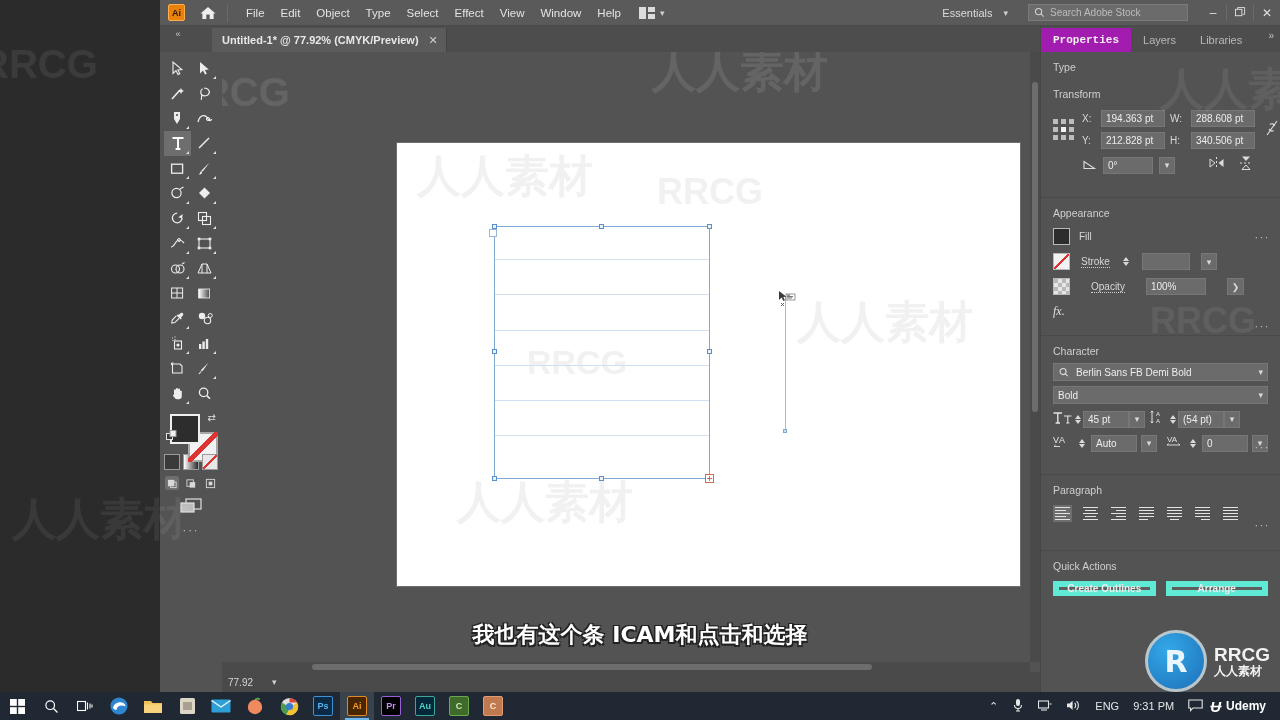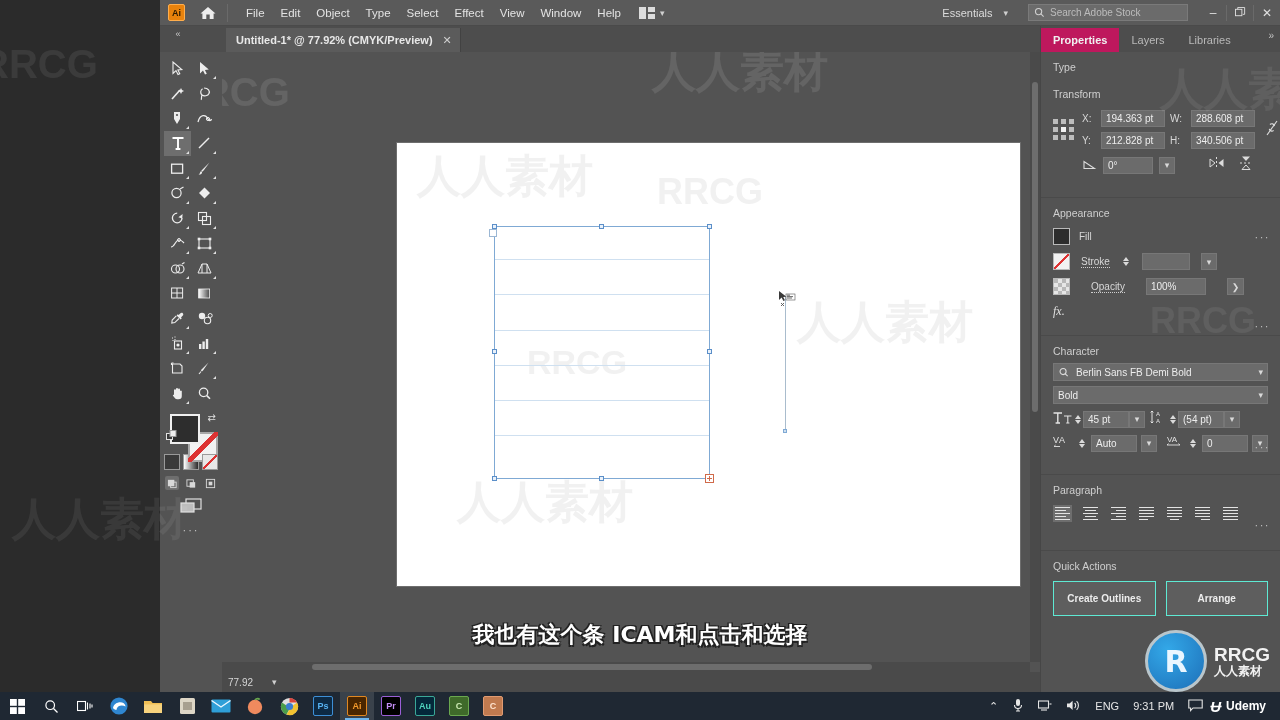--- a/index.html
+++ b/index.html
@@ -51,21 +51,21 @@
   .wsep { width:1px; height:16px; background:#6a6a6a; }
 
   
   #tabbar {
     position: absolute; left: 0; top: 26px; width: 1120px; height: 26px;
     background: #4d4d4d; display: flex; align-items: flex-end;
   }
   #tool-collapse { width: 36px; height: 26px; display:flex; align-items:flex-start; justify-content:center; padding-top:3px; color:#c8c8c8; font-size:9px;}
   #doc-tab {
     height: 24px; background: #5b5b5b; display: flex; align-items: center; gap: 10px;
-    padding: 0 8px 0 10px; border-right: 1px solid #424242; margin-left: 30px;
+    padding: 0 8px 0 10px; border-right: 1px solid #424242; margin-left: 16px;
   }
   #doc-tab-title { color: #e8e8e8; font-size: 11px; font-weight: bold; }
   #doc-tab-close { color: #cfcfcf; font-size: 11px; cursor: pointer; }
 
   
   #toolbar {
     position: absolute; left: 4px; top: 52px; width: 54px; height: 484px;
     background: #535353; display: flex; flex-direction: column; align-items: center;
     padding-top: 4px;
   }
@@ -145,21 +145,21 @@
     color: #d5d5d5; font-size: 10px;
   }
 
   
   #rightpanel {
     position: absolute; right: 0; top: 26px; width: 240px; height: 666px; background: #535353;
     border-left: 1px solid #464646;
   }
   #panel-tabs { display: flex; height: 26px; background: #4d4d4d; align-items: flex-end; position: relative; }
   .p-tab { height: 24px; padding: 0 12px; display: flex; align-items: center; font-size: 11px; color: #b9b9b9; }
-  .p-tab.active { background: #be185d; color: #f0f0f0; font-weight: bold; }
+  .p-tab.active { background: #a21caf; color: #f0f0f0; font-weight: bold; font-family: Liberation Mono, monospace; }
   #panel-collapse { position:absolute; right: 6px; top: 4px; color:#c3c3c3; font-size: 10px; }
 
   .sec { padding: 0 12px; position: relative; }
   .sec-title { color: #cfcfcf; font-size: 10.5px; padding: 9px 0 6px 0; }
   .sec-divider { height: 1px; background: #4a4a4a; margin: 4px 0 0 0; }
   .dots { position: absolute; right: 10px; color: #c0c0c0; font-size: 11px; letter-spacing: 1.5px; }
 
   .field {
     background: #6b6b6b; border: 1px solid #777; height: 17px; display: flex; align-items: center;
     padding: 0 4px; color: #ededed; font-size: 10px;
@@ -179,21 +179,21 @@
   .stepper i.up { border-bottom: 4px solid #dadada; }
   .stepper i.dn { border-top: 4px solid #dadada; }
 
   .dd-arrow { color: #d9d9d9; font-size: 9px; }
 
   .align-btn { width: 19px; height: 17px; display:flex; flex-direction:column; justify-content:center; gap:1.5px; padding: 0 2px; }
   .align-btn.sel { background: #6e6e6e; }
   .align-btn i { height: 1.5px; background: #e3e3e3; display:block; }
 
   .qa-btn {
-    flex: 1; height: 35px; border: 1px solid #5eead4; background: #5e5e5e; color: #ececec;
+    flex: 1; height: 15px; border: 6px solid #5eead4; background: #5e5e5e; color: #ececec;
     font-size: 10px; display: flex; align-items: center; justify-content: center; font-weight: bold;
   }
 
   
   #subs { position: absolute; left: 0; right: 0; top: 620px; text-align: center; pointer-events: none; }
   #sub-cn {
     color: #ffffff; font-size: 22px; font-weight: bold;
     font-family: "DejaVu Sans", sans-serif;
     text-shadow: -1.5px -1.5px 0 #222, 1.5px -1.5px 0 #222, -1.5px 1.5px 0 #222, 1.5px 1.5px 0 #222;
   }

